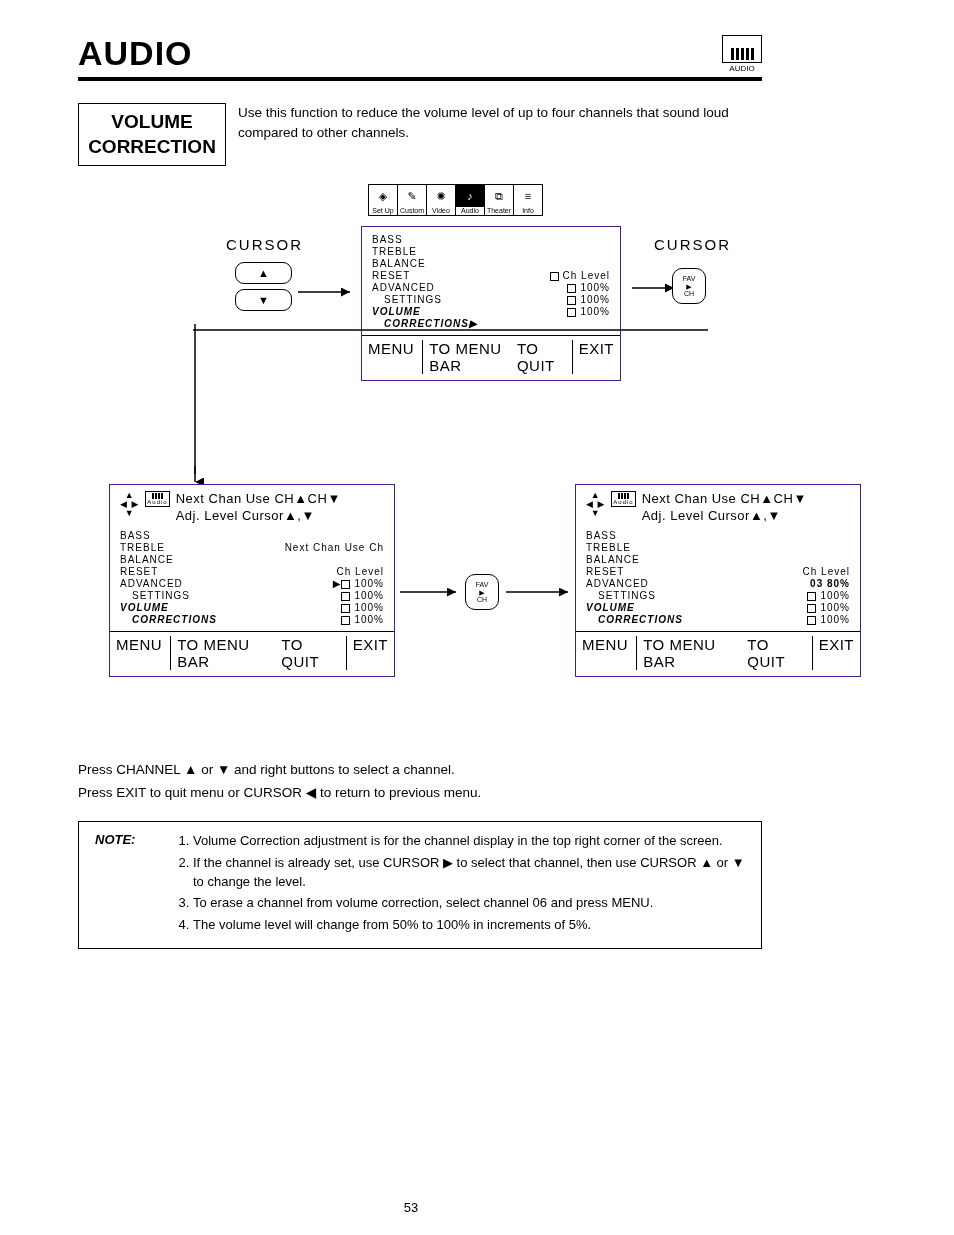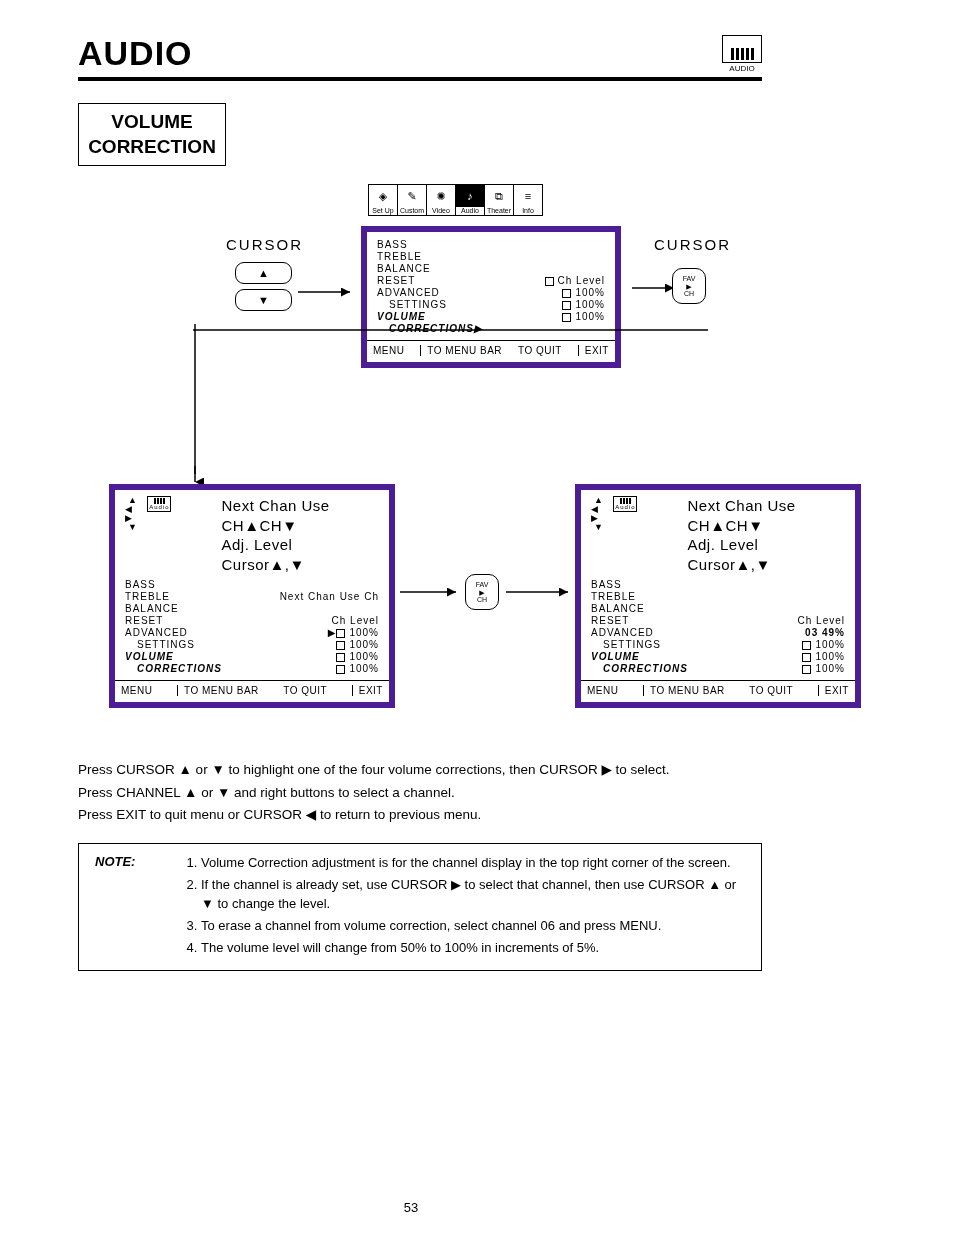--- a/index.html
+++ b/index.html
@@ -134,21 +134,21 @@
     flex-direction: column;
     align-items: center;
     justify-content: center;
     line-height: 1.1;
     background: #fff;
   }
 
   
   .osd {
     position: absolute;
-    border: 6px solid #4c1d95;
+    border: 1px solid #4c1d95;
     width: 260px;
     font-size: 10px;
     letter-spacing: 1px;
     padding: 6px 10px 0 10px;
     box-sizing: border-box;
     background: #fff;
   }
   .osd .hint {
     display: flex;
     align-items: flex-start;
@@ -165,36 +165,36 @@
   .osd .hint .mini-box {
     border: 1px solid #000;
     padding: 1px;
     display: flex;
     flex-direction: column;
     align-items: center;
   }
   .osd .hint .mini-box .bars { display: flex; gap: 1px; }
   .osd .hint .mini-box .bars span { width: 2px; height: 6px; background: #000; display: inline-block; }
   .osd .hint .mini-box .ml { font-size: 6px; }
-  .osd .hint .ht { font-size: 15px; letter-spacing: 0.5px; line-height: 1.3; margin-left: 44px; }
+  .osd .hint .ht { font-size: 13px; letter-spacing: 0.5px; line-height: 1.3; }
 
   .osd-row { display: flex; justify-content: space-between; padding: 0.5px 0; }
   .osd-row .l { white-space: pre; }
   .osd-row .r { white-space: pre; }
   .osd .ind { padding-left: 12px; }
   .osd .em { font-style: italic; font-weight: bold; }
   .osd .b { font-weight: bold; }
   .osd .chk { display: inline-block; width: 7px; height: 7px; border: 1px solid #000; vertical-align: middle; margin-right: 4px; }
   .osd .foot {
     border-top: 1px solid #000;
     margin-top: 6px;
     margin-left: -10px;
     margin-right: -10px;
     padding: 4px 6px 6px;
-    font-size: 10px;
+    font-size: 15px;
     letter-spacing: 0.5px;
     display: flex;
     gap: 8px;
     justify-content: space-between;
   }
   .osd .foot .sep { border-left: 1px solid #000; padding-left: 6px; }
 
   
   .arrow { position: absolute; }
   .arrow svg { overflow: visible; }
@@ -202,21 +202,21 @@
   
   .instr { font-size: 13.5px; line-height: 1.5; margin-top: 12px; }
   .instr p { margin: 0 0 2px 0; }
 
   .note-box {
     border: 1px solid #000;
     margin-top: 18px;
     padding: 10px 16px;
     font-size: 13px;
     display: flex;
-    gap: 26px;
+    gap: 18px;
   }
   .note-box .nl { font-style: italic; font-weight: bold; flex: 0 0 60px; }
   .note-box ol { margin: 0; padding-left: 20px; }
   .note-box li { margin-bottom: 3px; line-height: 1.45; }
 
   .page-num {
     position: absolute;
     bottom: 20px;
     left: 0; right: 0;
     text-align: center;
@@ -237,20 +237,21 @@
           <span class="bar"></span>
           <span class="bar"></span>
           <span class="bar"></span>
       </div>
       <div class="lbl">AUDIO</div>
     </div>
   </div>
 
   <div class="section-row">
     <div class="section-label-box">VOLUME CORRECTION</div>
+    <div class="section-desc">Use this function to reduce the volume level of up to four channels that sound loud compared to other channels.</div>
   </div>
 
   <div class="diagram">
 
     <div class="mb">
       <div class="mb-col">
           <div class="icon">◈</div>
           <div class="t">Set Up</div>
         </div>
       <div class="mb-col">
@@ -470,21 +471,21 @@
         </div>
       <div class="osd-row">
           <span class="l">BALANCE</span>
         </div>
       <div class="osd-row">
           <span class="l">RESET</span>
           <span class="r"><span>Ch Level</span></span>
         </div>
       <div class="osd-row">
           <span class="l">ADVANCED</span>
-          <span class="r b">03 49%</span>
+          <span class="r b">03 80%</span>
         </div>
       <div class="osd-row">
           <span class="l ind">SETTINGS</span>
           <span class="r"><span class="chk"></span><span>100%</span></span>
         </div>
       <div class="osd-row">
           <span class="l em">VOLUME</span>
           <span class="r"><span class="chk"></span><span>100%</span></span>
         </div>
       <div class="osd-row">
@@ -495,21 +496,20 @@
         <span>MENU</span>
         <span class="sep">TO MENU BAR</span>
         <span>TO QUIT</span>
         <span class="sep">EXIT</span>
       </div>
     </div>
 
   </div>
 
   <div class="instr">
-    <p>Press CURSOR ▲ or ▼ to highlight one of the four volume corrections, then CURSOR ▶ to select.</p>
     <p>Press CHANNEL ▲ or ▼ and right buttons to select a channel.</p>
     <p>Press EXIT to quit menu or CURSOR ◀ to return to previous menu.</p>
   </div>
 
   <div class="note-box">
     <div class="nl">NOTE:</div>
     <ol>
       <li>Volume Correction adjustment is for the channel display in the top right corner of the screen.</li>
       <li>If the channel is already set, use CURSOR ▶ to select that channel, then use CURSOR ▲ or ▼ to change the level.</li>
       <li>To erase a channel from volume correction, select channel 06 and press MENU.</li>

